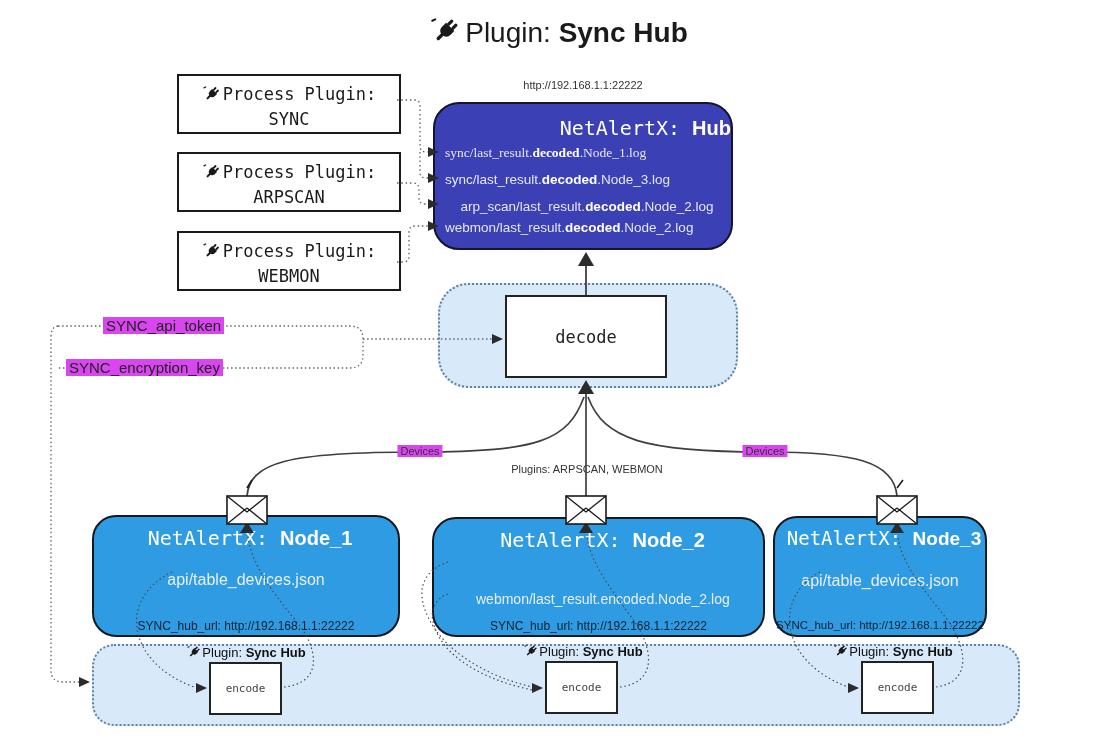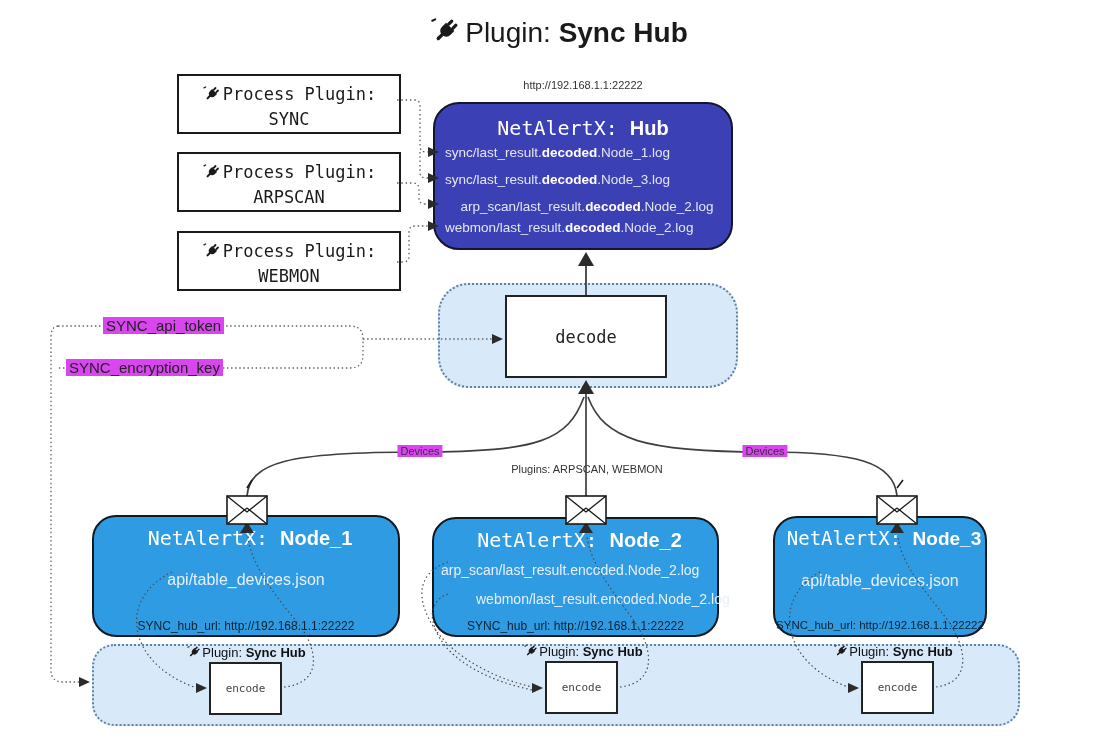--- a/index.html
+++ b/index.html
@@ -17,21 +17,21 @@
   
   .procbox{width:220px;height:50px;background:#fff;border:2px solid #1a1a1a;
            text-align:center;font-size:17px;color:#1a1a1a;padding-top:6px;z-index:1;}
   .procbox .line{line-height:25px;white-space:nowrap;}
   .procbox .plug{width:19px;height:19px;vertical-align:-4px;margin-right:2px;}
 
   
   .huburl{left:433px;top:79px;width:300px;text-align:center;font-size:11px;color:#333;z-index:1;}
   .hub{left:433px;top:102px;width:300px;height:148px;background:var(--hub-bg);
        border:2.5px solid #14142c;border-radius:26px;box-sizing:border-box;z-index:1;}
-  .hub-title{position:absolute;left:0;right:0;top:12px;text-align:center;color:#fff;font-size:20px;white-space:nowrap;}
+  .hub-title{position:absolute;left:0;right:0;top:12px;text-align:right;color:#fff;font-size:20px;white-space:nowrap;}
   .hub-title b{font-family:"Liberation Sans",sans-serif;font-weight:700;}
   .hubfile{position:absolute;left:10px;right:2px;color:#e4e6f2;font-size:13.5px;white-space:nowrap;}
   .hubfile b{color:#fff;}
 
   
   .panel{background:var(--panel-bg);border:2px dotted var(--panel-border);box-sizing:border-box;z-index:1;}
   .decode-panel{left:438px;top:283px;width:300px;height:105px;border-radius:30px;}
   .whitebox{background:#fff;border:2px solid #222;box-sizing:border-box;display:flex;
             align-items:center;justify-content:center;z-index:1;}
   .decode-box{left:505px;top:295px;width:162px;height:83px;font-size:17px;color:#222;}
@@ -170,21 +170,21 @@
   <div class="abs procbox mono" style="left:177px;top:231px;">
     <div class="line"><svg class="plug" viewBox="0 0 24 24" fill="#1a1a1a">
           <use href="#plug-shape"></use>
         </svg><span>Process Plugin:</span></div>
     <div class="line">WEBMON</div>
   </div>
 
   <div class="abs huburl">http://192.168.1.1:22222</div>
   <div class="abs hub">
     <div class="hub-title mono"><span>NetAlertX: </span><b>Hub</b></div>
-    <div class="hubfile" style="top:41px;"><span>sync/last_result.</span><b>decoded</b><span>.Node_1.log</span></div>
+    <div class="hubfile" style="top:41px;font-family:Liberation Serif, serif;"><span>sync/last_result.</span><b>decoded</b><span>.Node_1.log</span></div>
     <div class="hubfile" style="top:68px;"><span>sync/last_result.</span><b>decoded</b><span>.Node_3.log</span></div>
     <div class="hubfile" style="top:95px;text-align:center;"><span>arp_scan/last_result.</span><b>decoded</b><span>.Node_2.log</span></div>
     <div class="hubfile" style="top:116px;"><span>webmon/last_result.</span><b>decoded</b><span>.Node_2.log</span></div>
   </div>
 
   <div class="abs panel decode-panel"></div>
   <div class="abs whitebox decode-box mono">decode</div>
 
   <div class="abs linelabel seclabel" style="left:103px;top:317px;">SYNC_api_token</div>
   <div class="abs linelabel seclabel" style="left:66px;top:359px;">SYNC_encryption_key</div>
@@ -192,23 +192,22 @@
   <div class="abs linelabel edgelabel" style="left:420px;top:445px;">Devices</div>
   <div class="abs edgelabel" style="left:587px;top:463px;position:absolute;">Plugins: ARPSCAN, WEBMON</div>
   <div class="abs linelabel edgelabel" style="left:765px;top:445px;">Devices</div>
 
   <div class="abs node" style="left:92px;top:515px;width:308px;height:122px;">
     <div class="node-title mono"><span>NetAlertX: </span><b>Node_1</b></div>
     <div class="nodefile" style="left:0;right:0;top:54px;text-align:center;font-size:16px;">api/table_devices.json</div>
     <div class="nodeurl" style="top:102px;">SYNC_hub_url: http://192.168.1.1:22222</div>
   </div>
 
-  <div class="abs node" style="left:432px;top:517px;width:287px;height:120px;">
+  <div class="abs node" style="left:432px;top:517px;width:333px;height:120px;">
     <div class="node-title mono"><span>NetAlertX: </span><b>Node_2</b></div>
-    <div class="nodefile" style="left:7px;top:43px;font-size:14px;">arp_scan/last_result.encoded.Node_2.log</div>
     <div class="nodefile" style="left:7px;top:72px;font-size:14px;margin-left:35px;">webmon/last_result.encoded.Node_2.log</div>
     <div class="nodeurl" style="top:100px;">SYNC_hub_url: http://192.168.1.1:22222</div>
   </div>
 
   <div class="abs node" style="left:773px;top:516px;width:214px;height:121px;">
     <div class="node-title mono" style="font-size:19px;"><span>NetAlertX: </span><b>Node_3</b></div>
     <div class="nodefile" style="left:0;right:0;top:54px;text-align:center;font-size:16px;">api/table_devices.json</div>
     <div class="nodeurl" style="top:101px;font-size:11.5px;">SYNC_hub_url: http://192.168.1.1:22222</div>
   </div>
 

